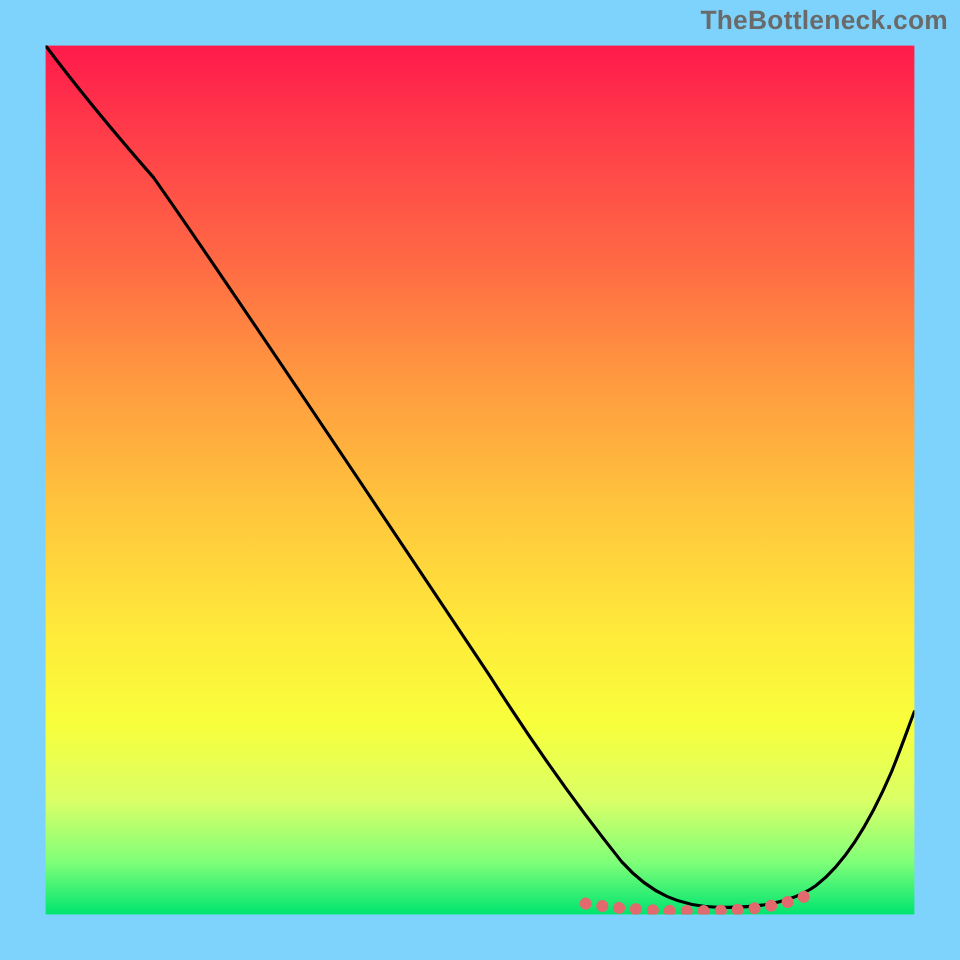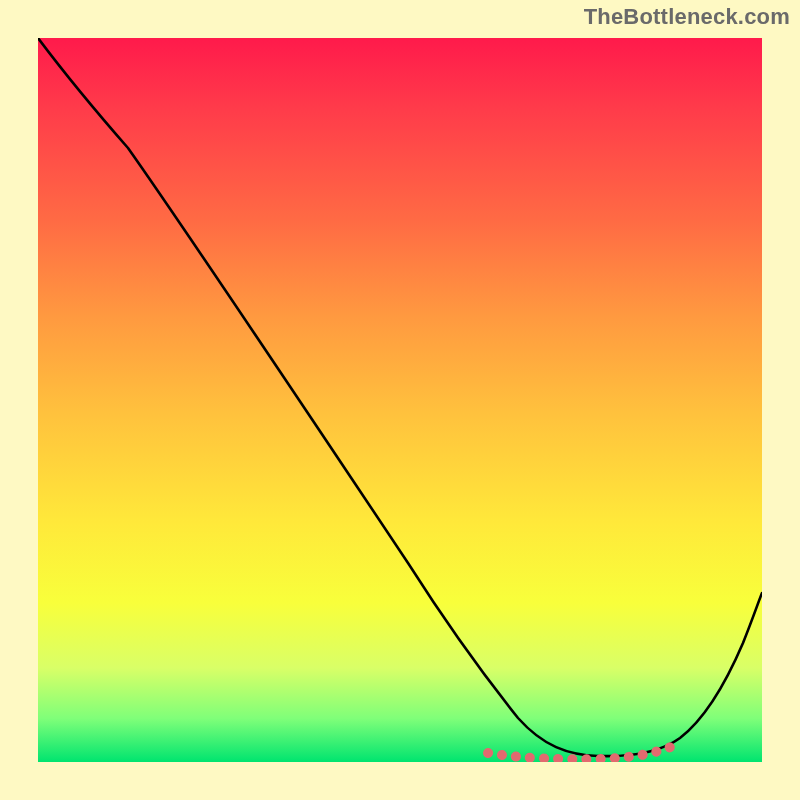--- a/index.html
+++ b/index.html
@@ -8,21 +8,21 @@
     width: 800px;
     height: 800px;
     background: #000;
     overflow: hidden;
     font-family: Arial, Helvetica, sans-serif;
   }
   .frame {
     position: relative;
     width: 800px;
     height: 800px;
-    background: #fef9c3;
+    background: #7dd3fc;
   }
   .watermark {
     position: absolute;
     top: 4px;
     right: 10px;
     font-size: 22px;
     font-weight: 600;
     color: #6a6a6a;
     letter-spacing: 0.2px;
     z-index: 10;

